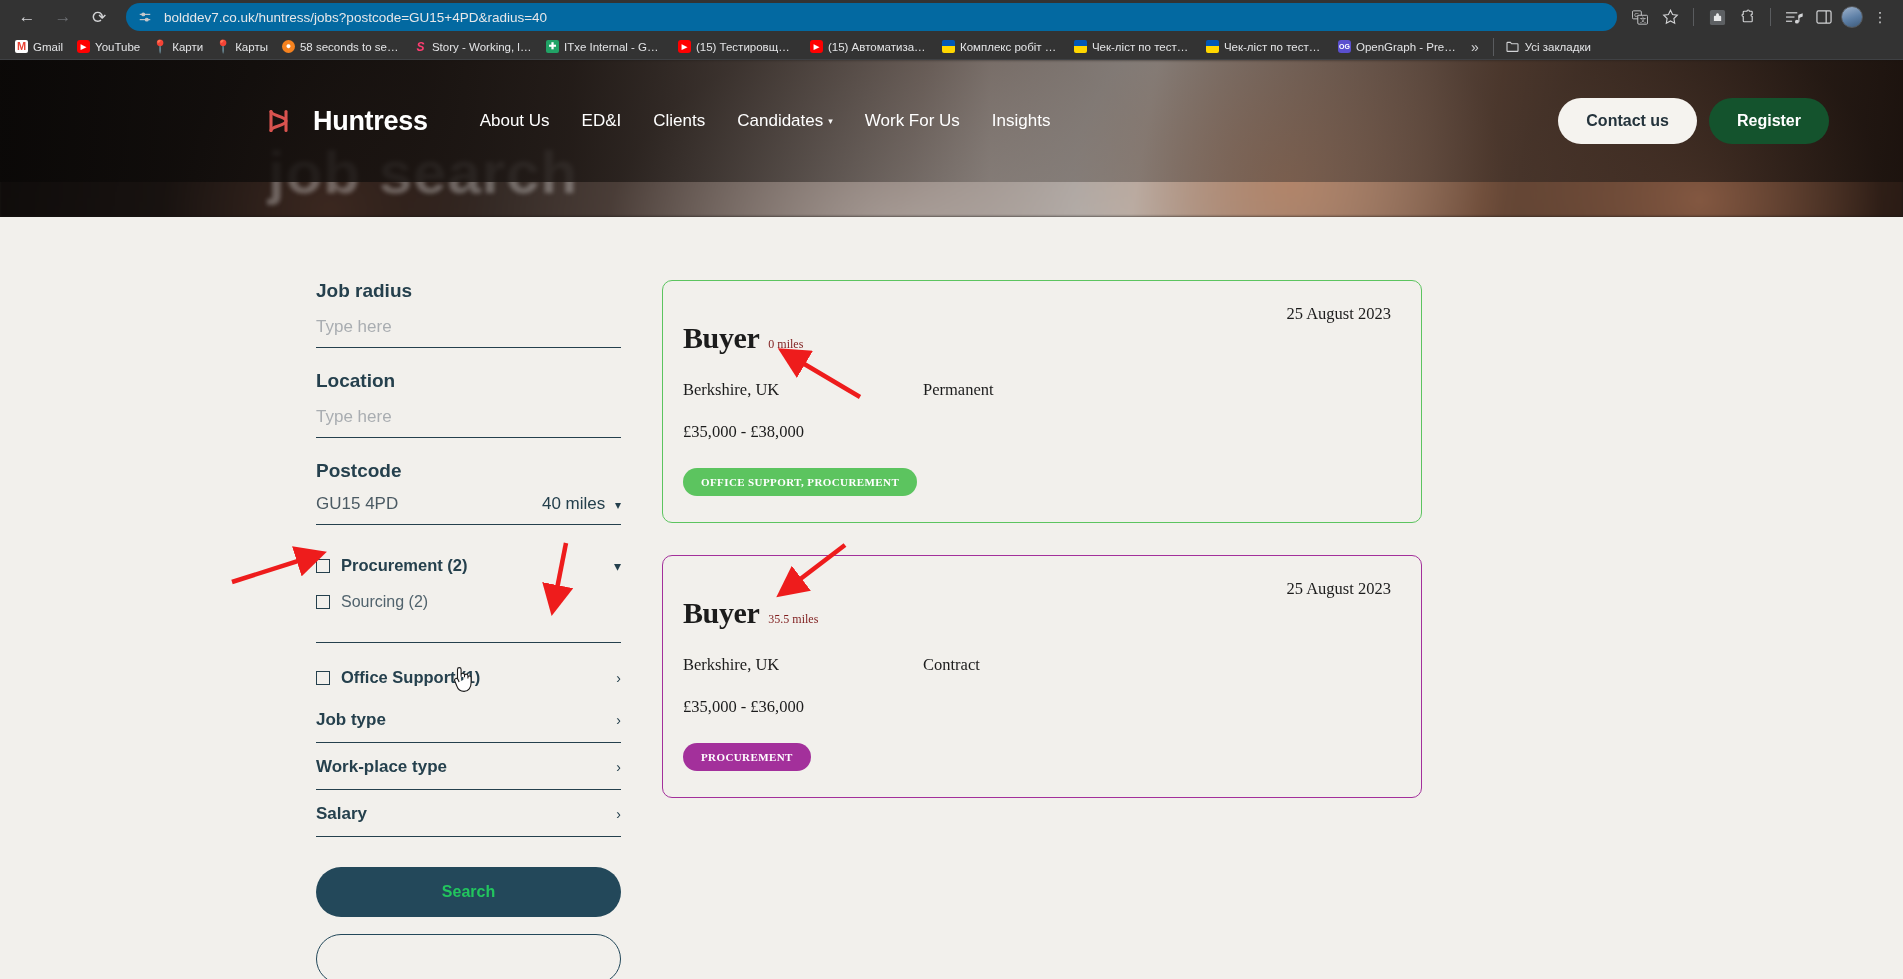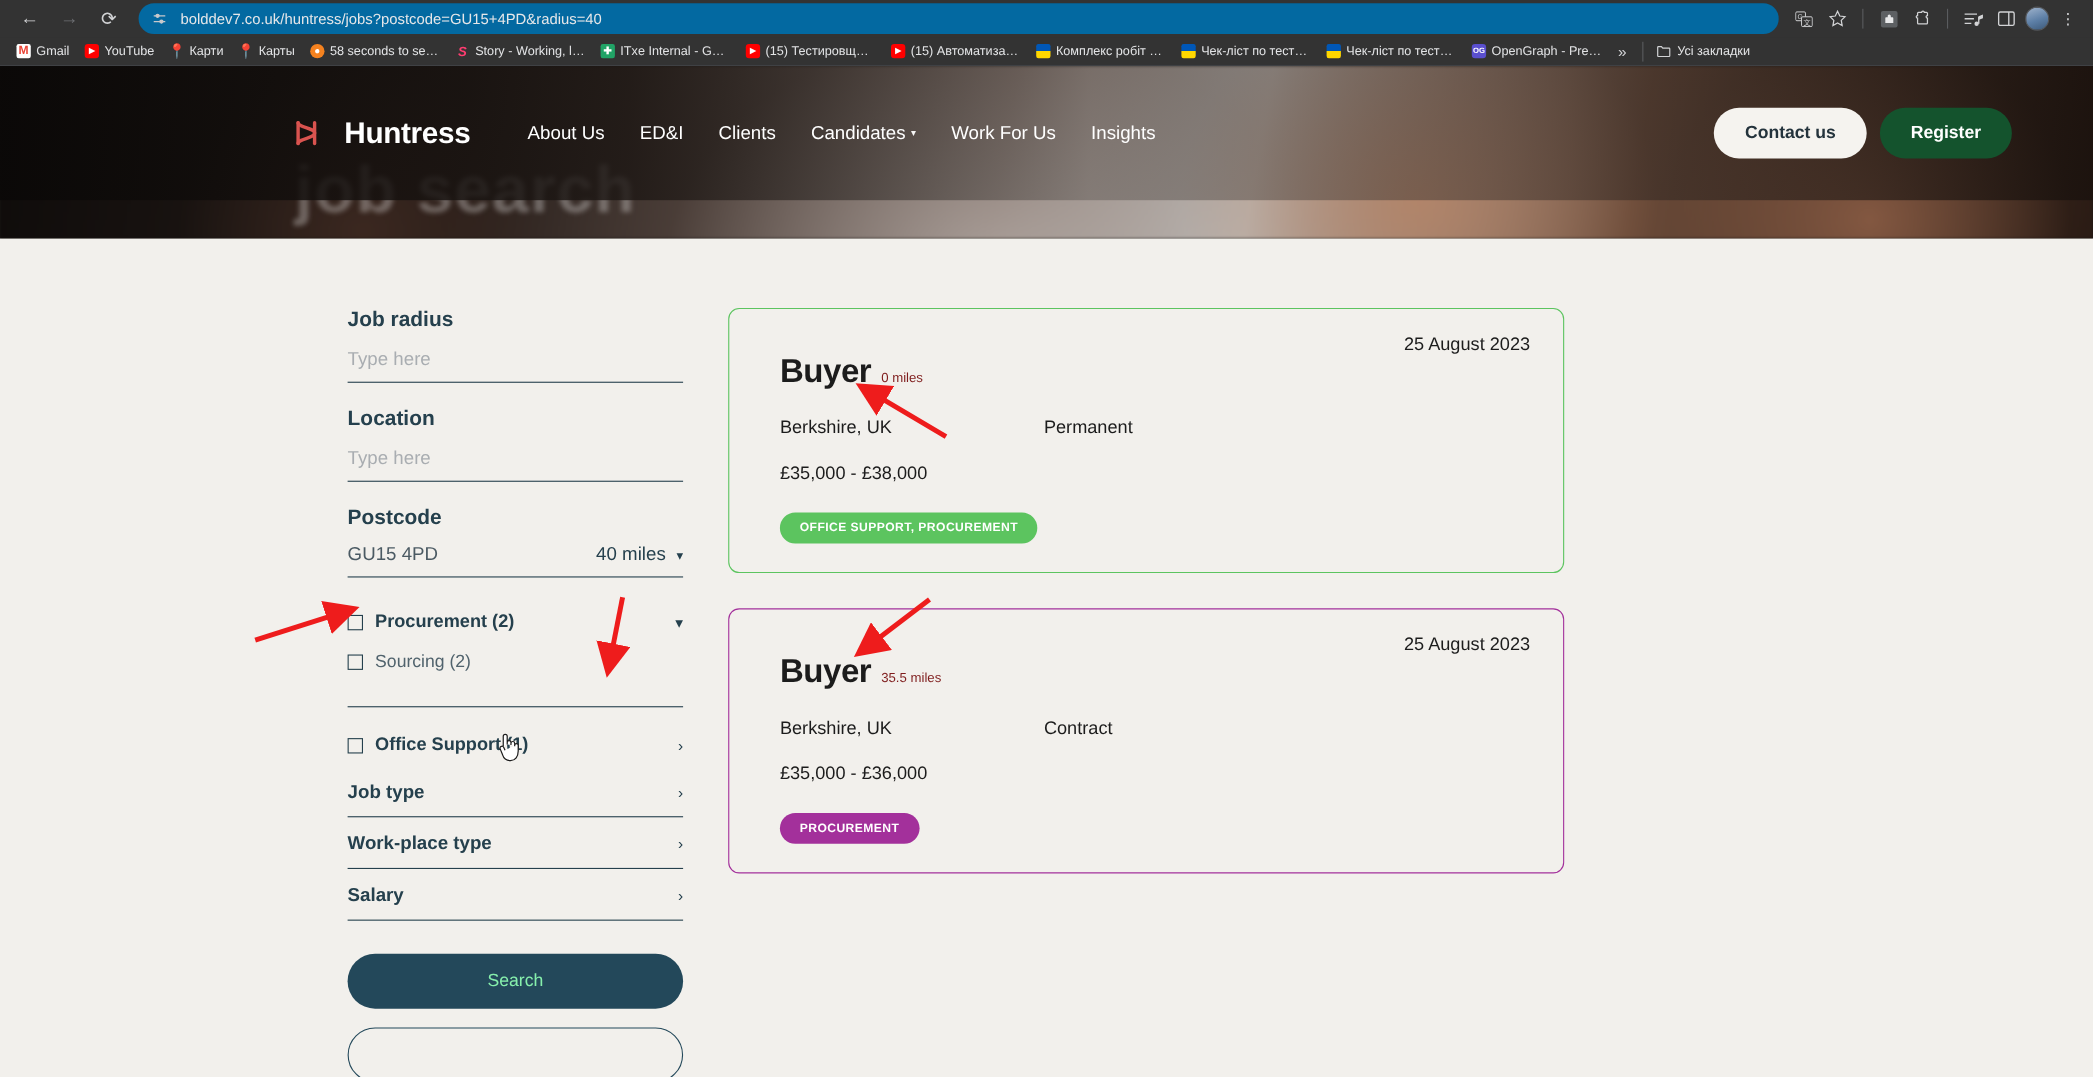--- a/index.html
+++ b/index.html
@@ -163,38 +163,39 @@
   .filter-label.sub { font-weight: 400; color: #51636d; font-size: 16px; }
   .row-arrow { margin-left: auto; color: #25404d; font-size: 14px; }
   .hr { border-bottom: 1.2px solid #25404d; margin: 22px 0 0 0; }
   .acc-row {
     display: flex; align-items: center; padding: 14px 0 12px 0;
     border-bottom: 1.2px solid #25404d;
   }
   .acc-label { font-size: 17px; font-weight: 700; color: #25404d; }
   .search-btn {
     margin-top: 30px; width: 100%; height: 50px; border: none;
-    border-radius: 25px; background: #23485a; color: #86efac;
+    border-radius: 25px; background: #23485a; color: #22c55e;
     font-family: "Liberation Sans", sans-serif;
-    font-size: 16px; font-weight: 400;
+    font-size: 16px; font-weight: 700;
   }
   .ghost-btn {
     margin-top: 17px; width: 100%; height: 50px;
     border: 1.5px solid #23485a; border-radius: 25px;
     background: transparent; color: #23485a;
     font-family: "Liberation Sans", sans-serif;
     font-size: 16px; font-weight: 700;
   }
 
   
   .results { width: 760px; flex: none; }
   .job-card {
     position: relative; border: 1.4px solid #5cc45f; border-radius: 10px;
-    padding: 28px 30px 26px 46px; margin-bottom: 32px; background: #f2f0ec;
+    padding: 28px 30px 26px 20px; margin-bottom: 32px; background: #f2f0ec;
     min-height: 200px;
+    font-family: Liberation Serif, serif;
   }
   .job-card.purple { border-color: #a3309b; }
   .job-date {
     position: absolute; right: 30px; top: 23px;
     font-size: 16.5px; color: #1c1c1c;
   }
   .job-title-row { display: flex; align-items: baseline; gap: 9px; margin-top: 12px; }
   .job-title { font-size: 30px; font-weight: 700; color: #1c1c1c; letter-spacing: -.4px;}
   .job-miles { font-size: 12px; color: #7f1d1d; }
   .job-meta { display: flex; margin-top: 25px; }

